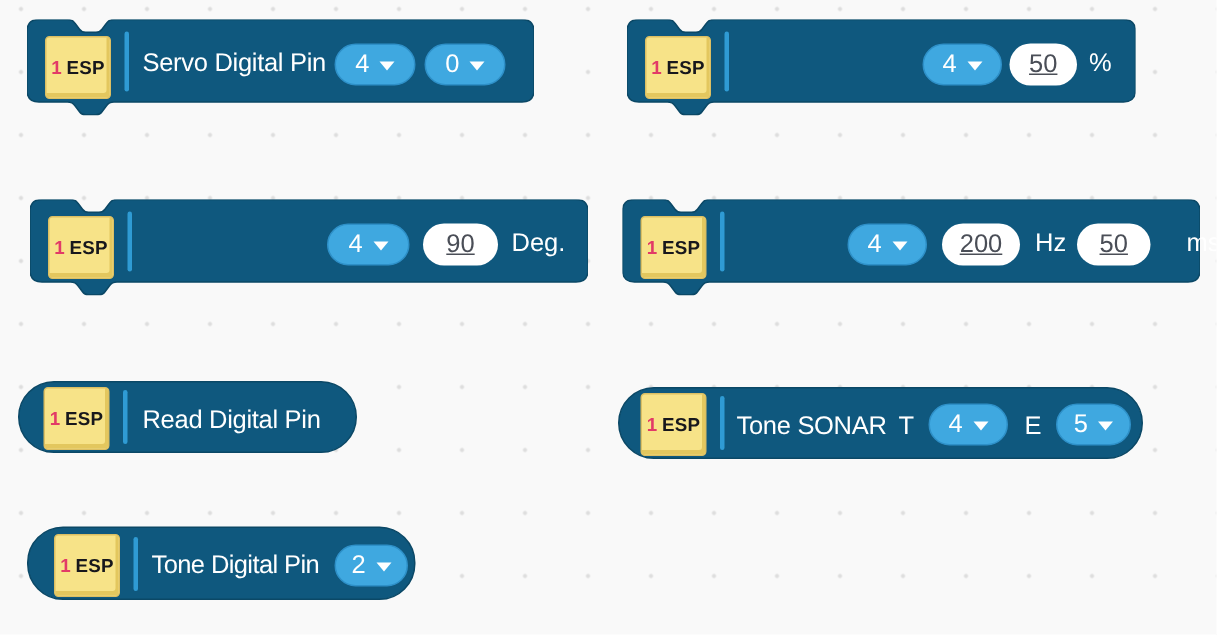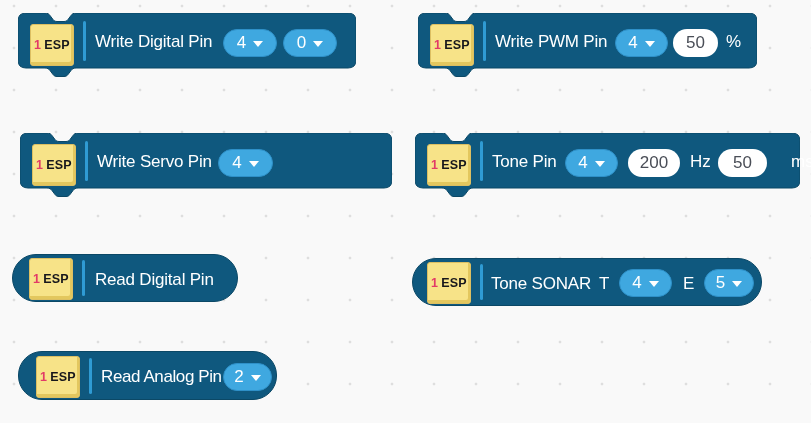--- a/index.html
+++ b/index.html
@@ -37,21 +37,21 @@
     color:#ffffff;font-size:17px;letter-spacing:-0.2px;white-space:nowrap;
     padding-top:3px;box-sizing:border-box;
   }
   .rep .blabel{height:48px;padding-top:1px;}
   .pill{
     position:absolute;height:28px;border-radius:14px;box-sizing:border-box;
     display:flex;align-items:center;justify-content:center;
     font-size:17px;white-space:nowrap;
   }
   .pill.dd{background:#3fa8e0;border:1px solid #2e90c8;color:#ffffff;}
-  .pill.numfield{background:#ffffff;color:#4a4e57;}
+  .pill.numfield{background:#ffffff;color:#4a4e57;text-decoration:underline;}
   .stmt .pill{top:16px;}
   .caret{
     width:0;height:0;margin-left:7px;margin-top:2px;
     border-left:5px solid transparent;border-right:5px solid transparent;
     border-top:6.5px solid #ffffff;
   }
   .unit{
     position:absolute;top:0;display:flex;align-items:center;
     color:#ffffff;font-size:17px;white-space:nowrap;
   }
@@ -65,77 +65,78 @@
 
   <div class="block stmt" style="left:18px;top:13px;width:338px;height:64px">
     <svg class="stmt-shape" width="338" height="64" viewBox="0 0 338 64">
       <path fill="#0f587e" stroke="#0b4866" stroke-width="1" d="M8,0 H27 c2.5,0 4,1 5,2.5 l3,4 c1,1.5 2.5,2 4,2 h7 c1.5,0 3,-0.5 4,-2 l3,-4 c1,-1.5 2.5,-2.5 5,-2.5 H330 q8,0 8,8 V47 q0,8 -8,8 H58 c-2.5,0 -4,1 -5,2.5 l-3,4 c-1,1.5 -2.5,2 -4,2 h-7 c-1.5,0 -3,-0.5 -4,-2 l-3,-4 c-1,-1.5 -2.5,-2.5 -5,-2.5 H8 q-8,0 -8,-8 V8 q0,-8 8,-8 Z"></path>
     </svg>
     <div class="badge" style="left:12px;top:11px">
       <span class="num">1</span>
       <span class="chip">ESP</span>
     </div>
     <div class="vsep" style="left:65px;top:8px"></div>
-    <div class="blabel" style="left:77px">Write Digital Pin</div>
+    <div class="blabel" style="left:77px">Servo Digital Pin</div>
     <div class="pill dd" style="left:205px;width:54px">
       <span>4</span>
       <span class="caret"></span>
     </div>
     <div class="pill dd" style="left:265px;width:54px">
       <span>0</span>
       <span class="caret"></span>
     </div>
   </div>
 
   <div class="block stmt" style="left:418px;top:13px;width:339px;height:64px">
     <svg class="stmt-shape" width="339" height="64" viewBox="0 0 339 64">
       <path fill="#0f587e" stroke="#0b4866" stroke-width="1" d="M8,0 H27 c2.5,0 4,1 5,2.5 l3,4 c1,1.5 2.5,2 4,2 h7 c1.5,0 3,-0.5 4,-2 l3,-4 c1,-1.5 2.5,-2.5 5,-2.5 H331 q8,0 8,8 V47 q0,8 -8,8 H58 c-2.5,0 -4,1 -5,2.5 l-3,4 c-1,1.5 -2.5,2 -4,2 h-7 c-1.5,0 -3,-0.5 -4,-2 l-3,-4 c-1,-1.5 -2.5,-2.5 -5,-2.5 H8 q-8,0 -8,-8 V8 q0,-8 8,-8 Z"></path>
     </svg>
     <div class="badge" style="left:12px;top:11px">
       <span class="num">1</span>
       <span class="chip">ESP</span>
     </div>
     <div class="vsep" style="left:65px;top:8px"></div>
-    <div class="blabel" style="left:77px">Write PWM Pin</div>
     <div class="pill dd" style="left:197px;width:53px">
       <span>4</span>
       <span class="caret"></span>
     </div>
     <div class="pill numfield" style="left:255px;width:45px">
       <span>50</span>
     </div>
     <div class="unit" style="left:308px">%</div>
   </div>
 
   <div class="block stmt" style="left:20px;top:133px;width:372px;height:64px">
     <svg class="stmt-shape" width="372" height="64" viewBox="0 0 372 64">
       <path fill="#0f587e" stroke="#0b4866" stroke-width="1" d="M8,0 H27 c2.5,0 4,1 5,2.5 l3,4 c1,1.5 2.5,2 4,2 h7 c1.5,0 3,-0.5 4,-2 l3,-4 c1,-1.5 2.5,-2.5 5,-2.5 H364 q8,0 8,8 V47 q0,8 -8,8 H58 c-2.5,0 -4,1 -5,2.5 l-3,4 c-1,1.5 -2.5,2 -4,2 h-7 c-1.5,0 -3,-0.5 -4,-2 l-3,-4 c-1,-1.5 -2.5,-2.5 -5,-2.5 H8 q-8,0 -8,-8 V8 q0,-8 8,-8 Z"></path>
     </svg>
     <div class="badge" style="left:12px;top:11px">
       <span class="num">1</span>
       <span class="chip">ESP</span>
     </div>
     <div class="vsep" style="left:65px;top:8px"></div>
-    <div class="blabel" style="left:77px">Write Servo Pin</div>
     <div class="pill dd" style="left:198px;width:55px">
       <span>4</span>
       <span class="caret"></span>
     </div>
+    <div class="pill numfield" style="left:262px;width:50px">
+      <span>90</span>
+    </div>
+    <div class="unit" style="left:321px">Deg.</div>
   </div>
 
   <div class="block stmt" style="left:415px;top:133px;width:385px;height:64px">
     <svg class="stmt-shape" width="385" height="64" viewBox="0 0 385 64">
       <path fill="#0f587e" stroke="#0b4866" stroke-width="1" d="M8,0 H27 c2.5,0 4,1 5,2.5 l3,4 c1,1.5 2.5,2 4,2 h7 c1.5,0 3,-0.5 4,-2 l3,-4 c1,-1.5 2.5,-2.5 5,-2.5 H377 q8,0 8,8 V47 q0,8 -8,8 H58 c-2.5,0 -4,1 -5,2.5 l-3,4 c-1,1.5 -2.5,2 -4,2 h-7 c-1.5,0 -3,-0.5 -4,-2 l-3,-4 c-1,-1.5 -2.5,-2.5 -5,-2.5 H8 q-8,0 -8,-8 V8 q0,-8 8,-8 Z"></path>
     </svg>
     <div class="badge" style="left:12px;top:11px">
       <span class="num">1</span>
       <span class="chip">ESP</span>
     </div>
     <div class="vsep" style="left:65px;top:8px"></div>
-    <div class="blabel" style="left:77px">Tone Pin</div>
     <div class="pill dd" style="left:150px;width:53px">
       <span>4</span>
       <span class="caret"></span>
     </div>
     <div class="pill numfield" style="left:213px;width:52px">
       <span>200</span>
     </div>
     <div class="unit" style="left:275px">Hz</div>
     <div class="pill numfield" style="left:303px;width:49px">
       <span>50</span>
@@ -170,20 +171,20 @@
       <span class="caret"></span>
     </div>
   </div>
 
   <div class="block rep" style="left:18px;top:351px;width:259px;height:49px">
     <div class="badge" style="left:17px;top:4px">
       <span class="num">1</span>
       <span class="chip">ESP</span>
     </div>
     <div class="vsep" style="left:70px;top:6px"></div>
-    <div class="blabel" style="left:82px;letter-spacing:-0.4px">Read Analog Pin</div>
+    <div class="blabel" style="left:82px;letter-spacing:-0.4px">Tone Digital Pin</div>
     <div class="pill dd" style="left:204px;top:11px;width:49px">
       <span>2</span>
       <span class="caret"></span>
     </div>
   </div>
 
 </div>
 
 </body></html>

